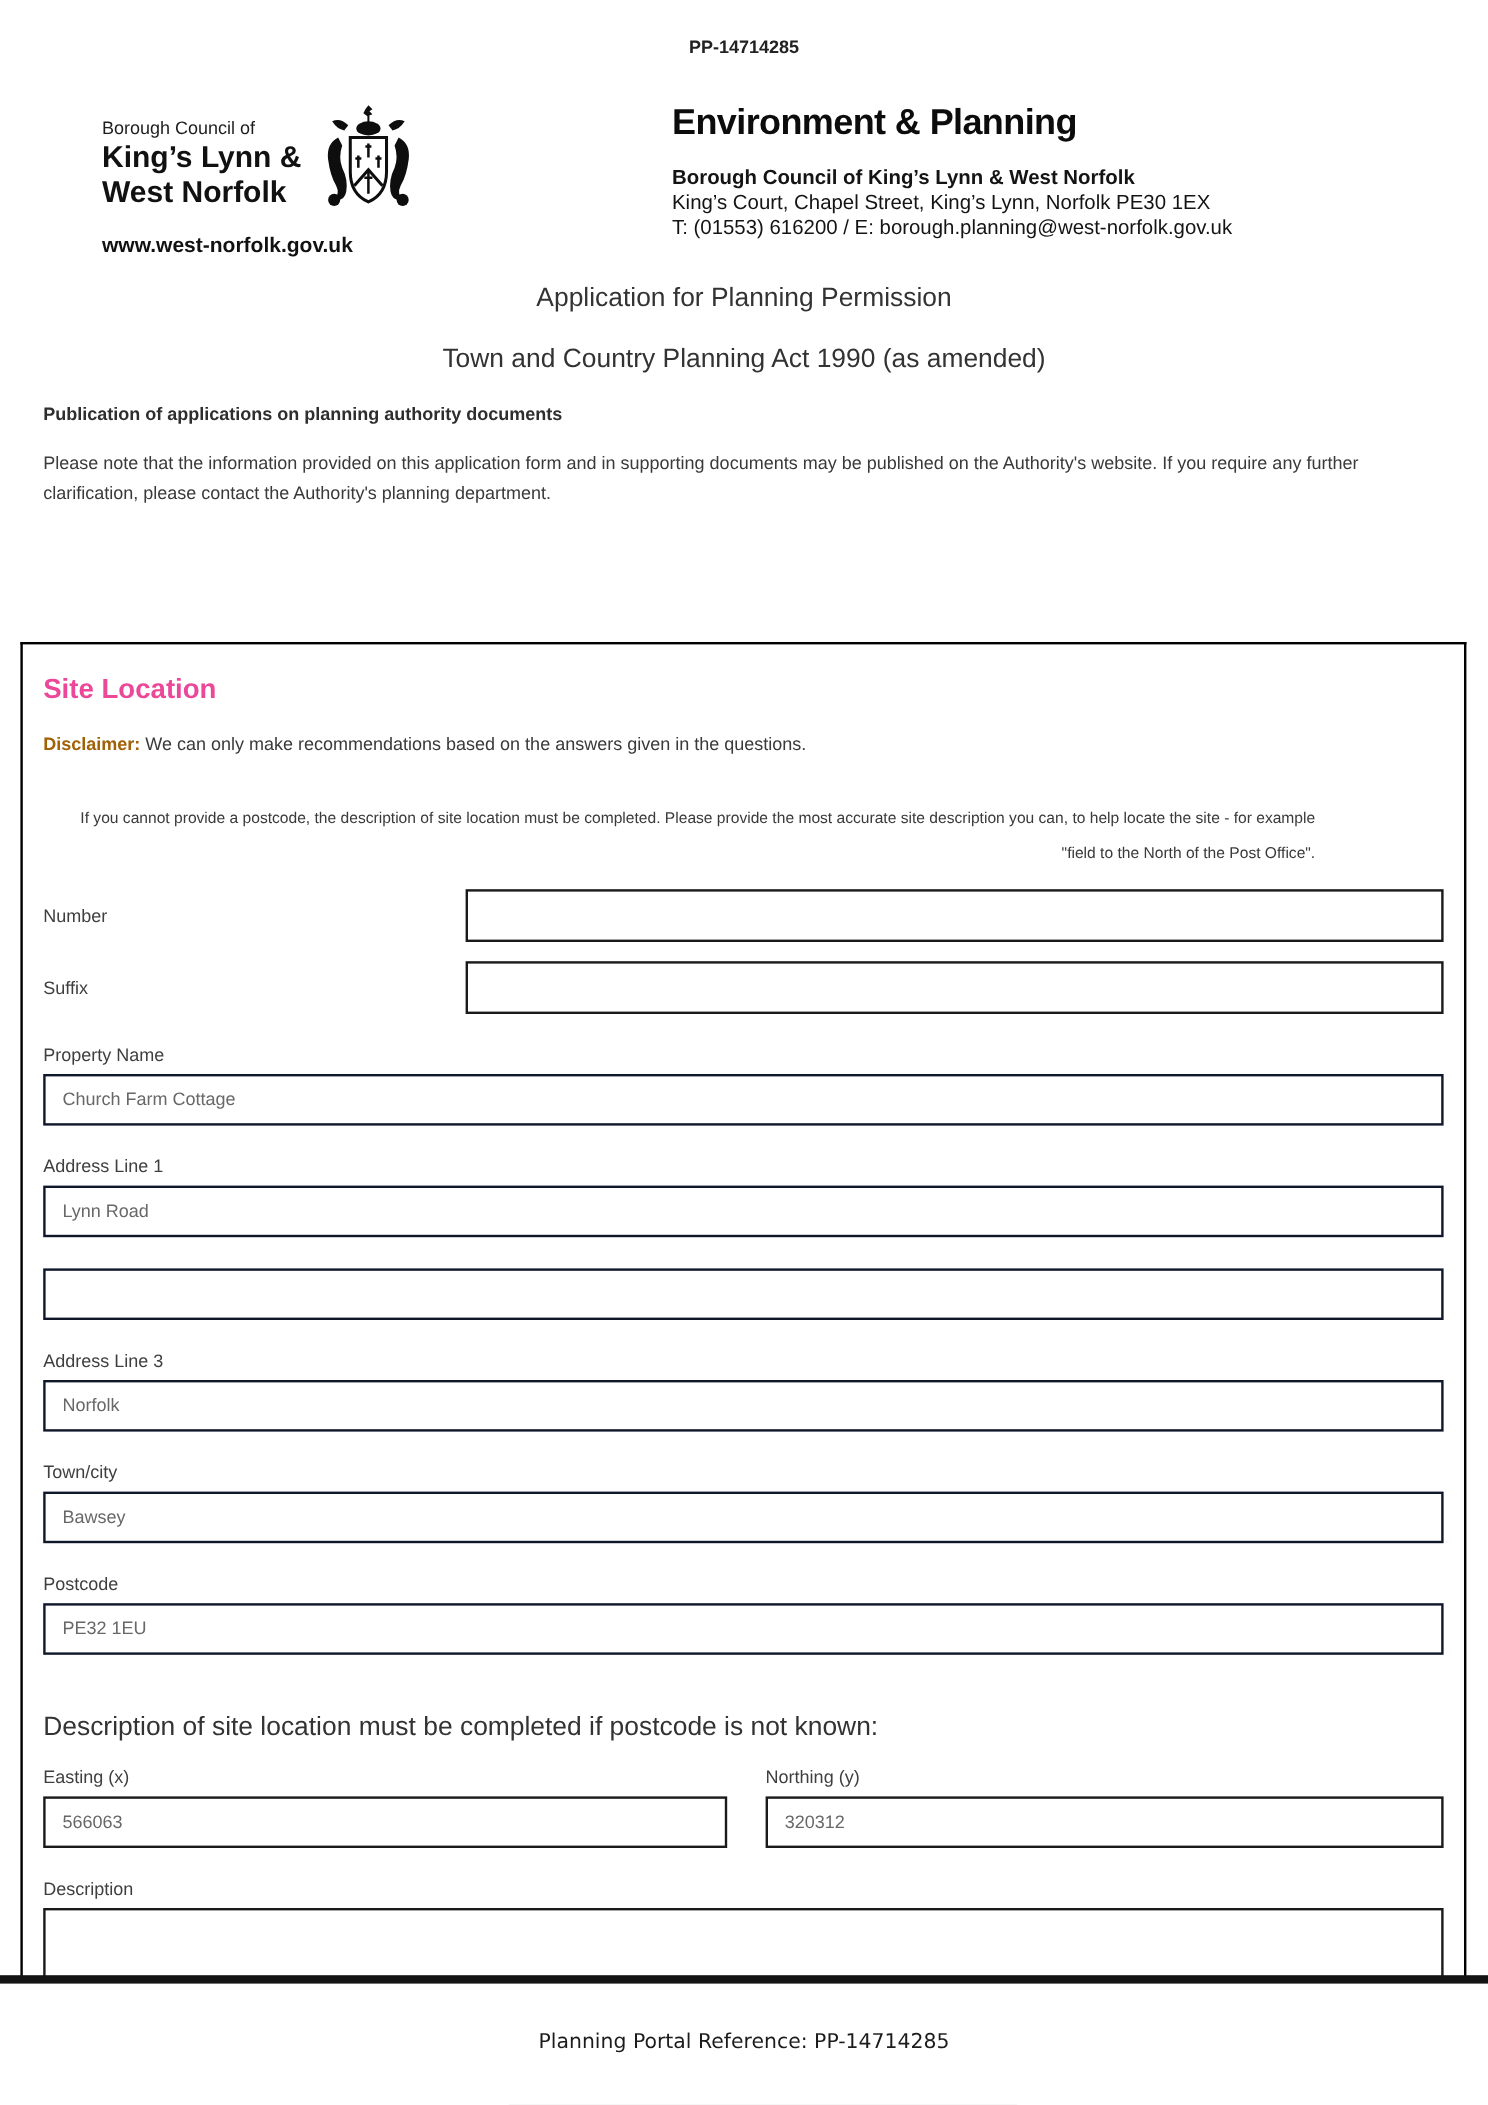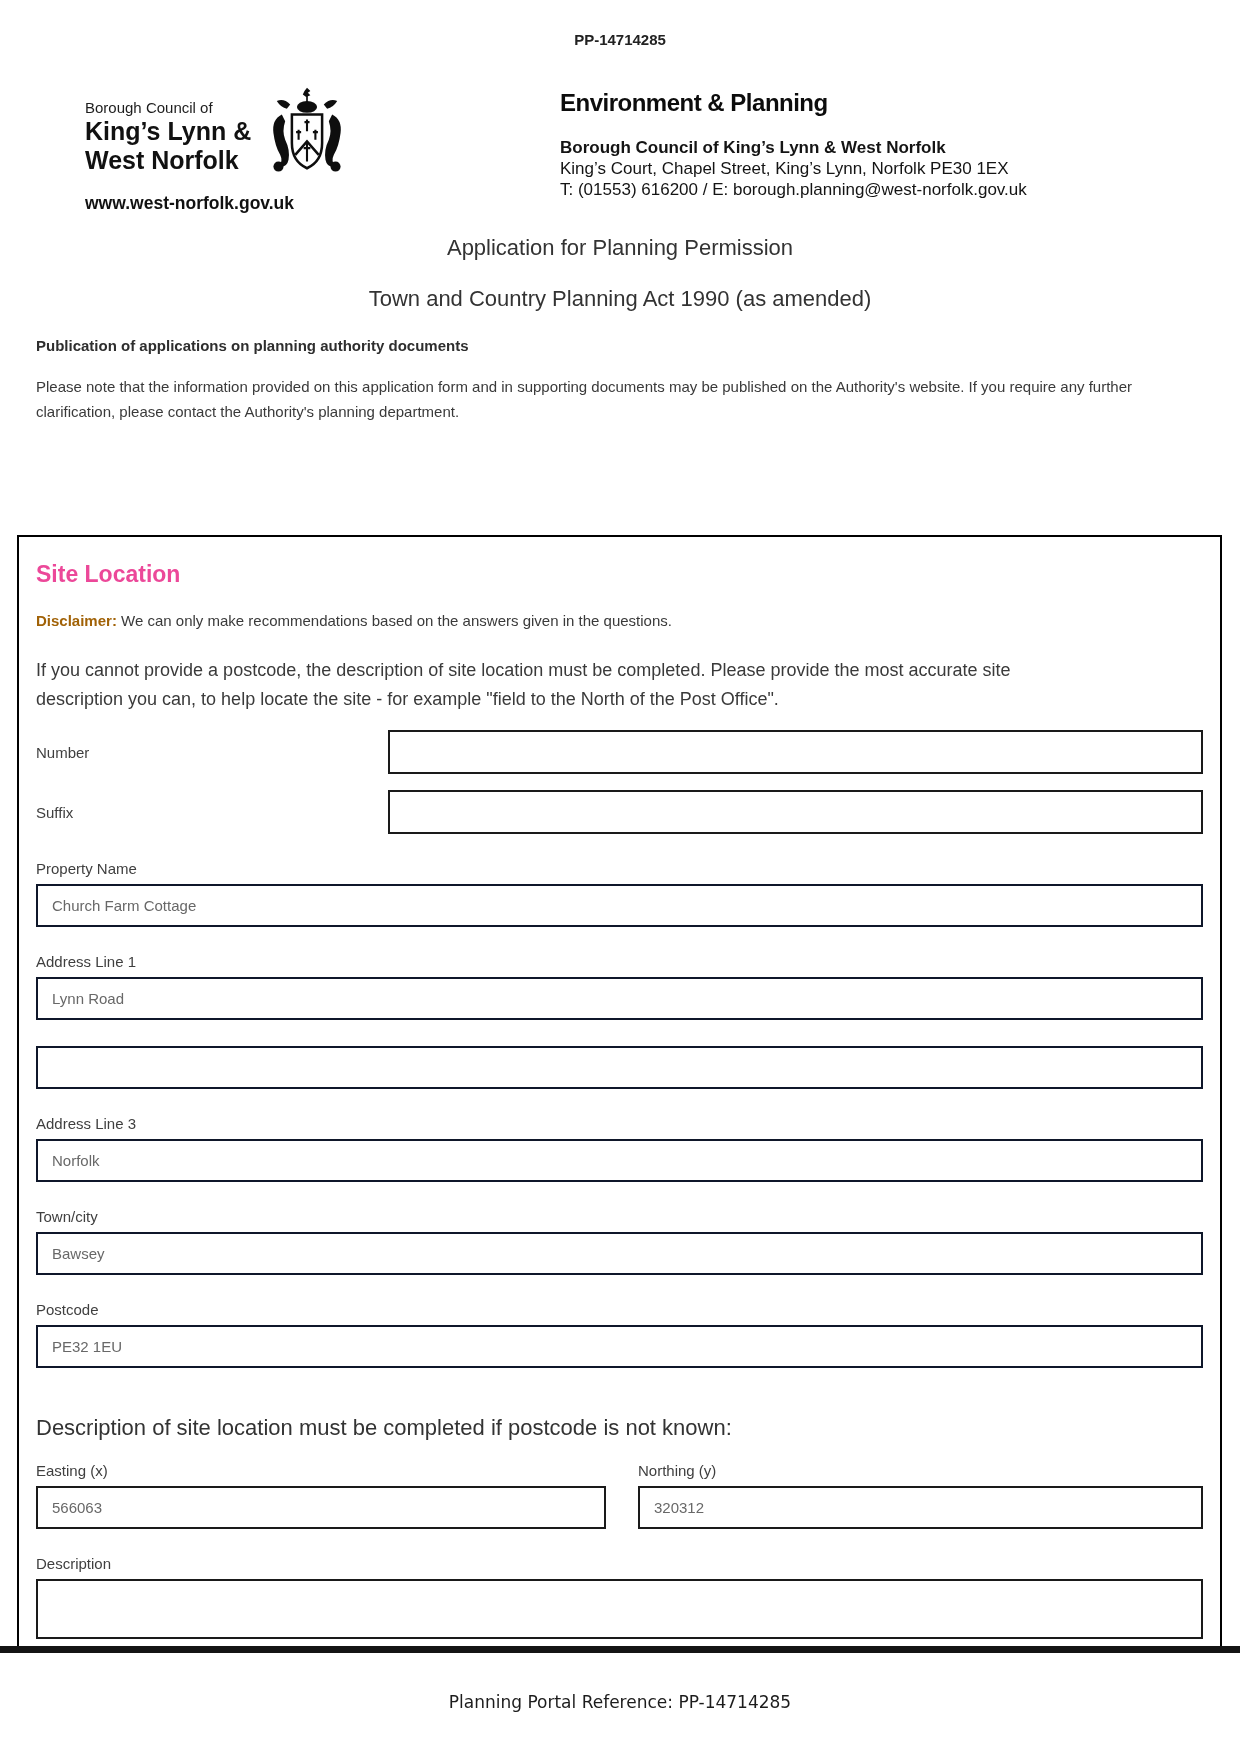--- a/index.html
+++ b/index.html
@@ -14,38 +14,38 @@
     font-size:15px; font-weight:bold; color:#222; }
   
   .brand { position:absolute; left:85px; top:98px; }
   .brand-row { display:flex; align-items:flex-start; }
   .brand-line1 { font-size:15px; color:#1d1d1d; line-height:19px; }
   .brand-line2, .brand-line3 { font-size:25px; font-weight:bold; color:#111; line-height:29px; }
   .brand-crest { margin-left:14px; margin-top:-12px; }
   .brand-site { margin-top:9px; font-size:17.5px; font-weight:bold; color:#111; }
   
   .dept { position:absolute; left:560px; top:84px; }
-  .dept-title { font-size:24px; font-weight:800; letter-spacing:-0.5px; color:#0c0c0c; line-height:38px; }
+  .dept-title { font-size:30px; font-weight:800; letter-spacing:-0.5px; color:#0c0c0c; line-height:38px; }
   .dept-org { margin-top:15px; font-size:17px; font-weight:bold; color:#141414; line-height:21px; }
   .dept-line { font-size:17px; color:#141414; line-height:21px; }
   
   .doc-title1 { position:absolute; top:235px; left:0; width:1240px; text-align:center;
     font-size:22px; color:#333; }
   .doc-title2 { position:absolute; top:286px; left:0; width:1240px; text-align:center;
     font-size:22px; color:#333; }
   .pub-heading { position:absolute; top:337px; left:36px; font-size:15px; font-weight:bold; color:#2e2e2e; }
   .pub-note { position:absolute; top:374px; left:36px; width:1106px; font-size:15px;
     line-height:25px; color:#3a3a3a; }
   
   .form-box { position:absolute; left:17px; top:535px; width:1205px; height:1113px;
     border:2px solid #000; border-bottom:none; padding:0 17px; overflow:hidden; }
   .sl-heading { margin-top:24px; font-size:23px; font-weight:bold; color:#ec4899; line-height:26px; }
   .sl-disclaimer { margin-top:24px; font-size:15px; color:#3a3a3a; line-height:20px; }
   .sl-disclaimer b { color:#a16207; }
-  .sl-intro { margin-top:25px; font-size:18px; color:#3a3a3a; line-height:29px; width:1060px; }
+  .sl-intro { margin-top:36px; font-size:13px; color:#3a3a3a; line-height:29px; width:1060px;text-align:right; }
   .inline-field { display:flex; align-items:center; margin-top:16px; }
   .inline-field:first-of-type { margin-top:25px; }
   .inline-field .f-label { flex:0 0 352px; font-size:15px; color:#3f3f3f; }
   .inline-field .f-input { flex:1; height:44px; border:2px solid #1a1a1a; background:#fff;
     font-size:15px; color:#686868; padding:0 14px; width:100%; font-family:"Liberation Sans", sans-serif; }
   .stack-field { margin-top:26px; }
   .stack-field .f-label { font-size:15px; color:#3f3f3f; line-height:18px; }
   .stack-field .f-input { margin-top:6px; display:block; width:100%; height:43px;
     border:2px solid #0f172a; background:#fff; font-size:15px; color:#686868; padding:0 14px;
     font-family:"Liberation Sans", sans-serif; }

